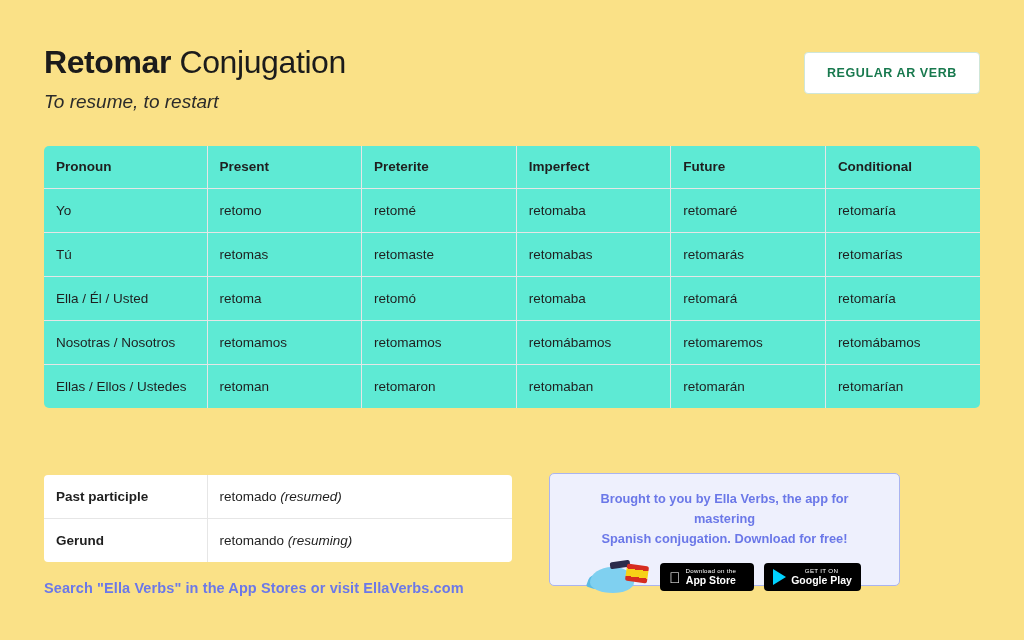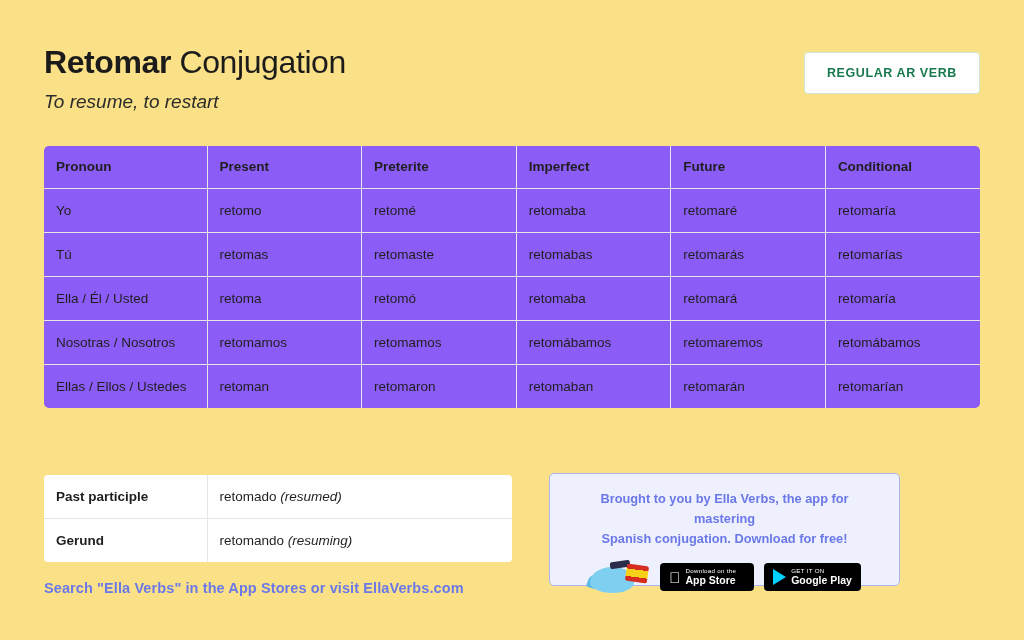--- a/index.html
+++ b/index.html
@@ -53,21 +53,21 @@
     color: #18794e;
     white-space: nowrap;
   }
 
   
   .conj-table {
     position: absolute;
     left: 44px;
     top: 146px;
     width: 768px;
-    background: #8b5cf6;
+    background: #5eead4;
     border-radius: 5px;
     overflow: hidden;
     border-collapse: collapse;
     table-layout: fixed;
   }
   .conj-table th, .conj-table td {
     text-align: left;
     font-size: 13.5px;
     color: #1f1f1f;
     padding: 14px 12px 14px 12px;
@@ -198,21 +198,21 @@
     border-radius: 4px;
     background: #000000;
     color: #ffffff;
     display: flex;
     align-items: center;
     gap: 5px;
     padding: 0 9px;
     min-width: 94px;
   }
   .store-btn .glyph { font-size: 15px; line-height: 1; }
-  .store-btn .txt { text-align: left; line-height: 1.08; }
+  .store-btn .txt { text-align: center; line-height: 1.08; }
   .store-btn .small { font-size: 6.2px; letter-spacing: 0.3px; display: block; }
   .store-btn .big { font-size: 10.5px; font-weight: bold; display: block; }
   .gplay-glyph {
     width: 0; height: 0;
     border-top: 8px solid transparent;
     border-bottom: 8px solid transparent;
     border-left: 13px solid #00d2ff;
     position: relative;
   }
 </style>

